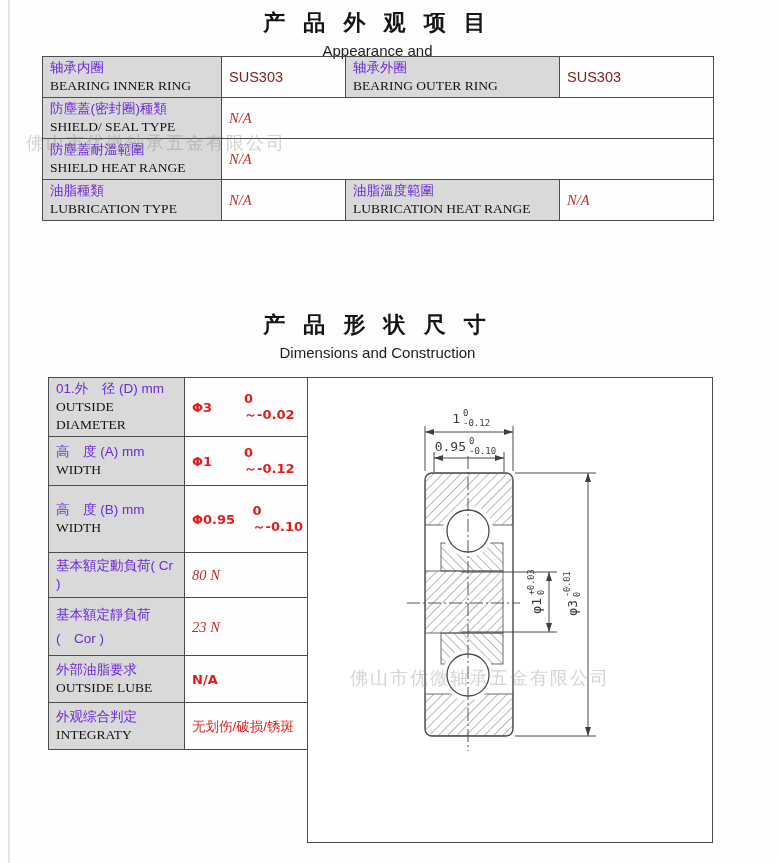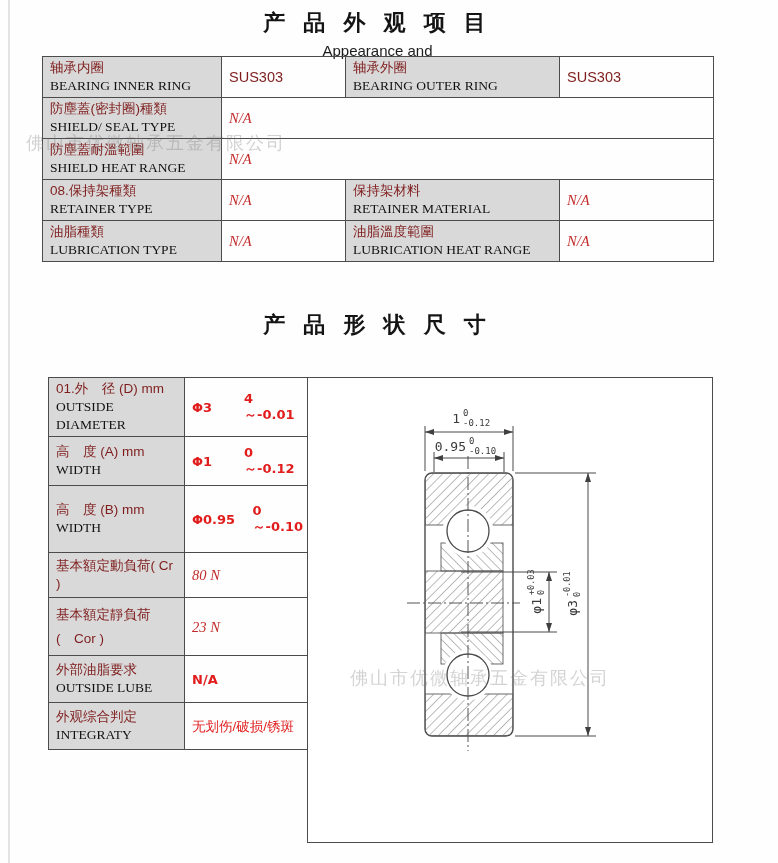--- a/index.html
+++ b/index.html
@@ -9,21 +9,21 @@
 
   
   .sec-head{position:absolute;left:42px;width:671px;text-align:center;}
   .sec-title{font-size:22px;font-weight:bold;letter-spacing:6px;color:#141414;}
   .sec-sub{font-size:15px;color:#1c1c1c;margin-top:4px;}
 
   
   table{border-collapse:collapse;table-layout:fixed;}
   td{border:1px solid #4c4c4c;vertical-align:middle;padding:2px 7px;overflow:hidden;}
   .lbl{background:#d9d9d9;}
-  .zh{display:block;font-size:13.5px;line-height:18px;color:#7f1d1d;}
+  .zh{display:block;font-size:13.5px;line-height:18px;color:#6d28d9;}
   .en{display:block;font-size:13.5px;line-height:18px;font-family:"Liberation Serif",serif;color:#111;}
   .red-serif{color:#7f1d1d;font-family:Liberation Sans, sans-serif;font-size:14.5px;}
   .red-ital{color:#c32b2b;font-family:"Liberation Serif",serif;font-size:14.5px;font-style:italic;}
   .red-sans{color:#e11c1c;font-family:"DejaVu Sans",sans-serif;font-size:13px;font-weight:600;}
   .red-cjk{color:#e11c1c;font-size:13.5px;}
   .valflex{display:flex;align-items:center;}
   .valflex .v{width:52px;}
   .valflex .t{flex:1;}
 
   #t1{position:absolute;left:42px;top:56px;width:671px;}
@@ -78,66 +78,55 @@
           </td>
       <td colspan="3"><span class="red-ital">N/A</span></td>
     </tr>
     <tr style="height:39px">
       <td class="lbl">
         <span class="zh">防塵蓋耐溫範圍</span>
         <span class="en">SHIELD HEAT RANGE</span>
           </td>
       <td colspan="3"><span class="red-ital">N/A</span></td>
     </tr>
-    <tr style="height:38px">
-      <td class="lbl">
-        <span class="zh">08.保持架種類</span>
-        <span class="en">RETAINER TYPE</span>
-          </td>
-      <td><span class="red-ital">N/A</span></td>
-      <td class="lbl">
-        <span class="zh">保持架材料</span>
-        <span class="en">RETAINER MATERIAL</span>
-          </td>
-      <td><span class="red-ital">N/A</span></td>
-    </tr>
     <tr style="height:37px">
       <td class="lbl">
         <span class="zh">油脂種類</span>
         <span class="en">LUBRICATION TYPE</span>
           </td>
       <td><span class="red-ital">N/A</span></td>
       <td class="lbl">
         <span class="zh">油脂溫度範圍</span>
         <span class="en">LUBRICATION HEAT RANGE</span>
           </td>
       <td><span class="red-ital">N/A</span></td>
     </tr>
   </tbody>
     </table>
 
   <div class="sec-head" style="top:310px;">
     <div class="sec-title">产 品 形 状 尺 寸</div>
+    <div class="sec-sub">Dimensions and Construction</div>
   </div>
 
   <table id="t2">
     <colgroup>
         <col style="width:136px">
         <col style="width:126px">
       </colgroup>
     <tbody>
         <tr style="height:43px">
       <td class="lbl">
         <span class="zh">01.外　径 (D) mm</span>
         <span class="en">OUTSIDE DIAMETER</span>
           </td>
       <td>
             <div class="valflex">
         <span class="red-sans v">Φ3</span>
-        <span class="red-sans t">4～-0.01</span>
+        <span class="red-sans t">0～-0.02</span>
             </div>
           </td>
     </tr>
     <tr style="height:49px">
       <td class="lbl">
         <span class="zh">高　度 (A) mm</span>
         <span class="en">WIDTH</span>
           </td>
       <td>
             <div class="valflex">

